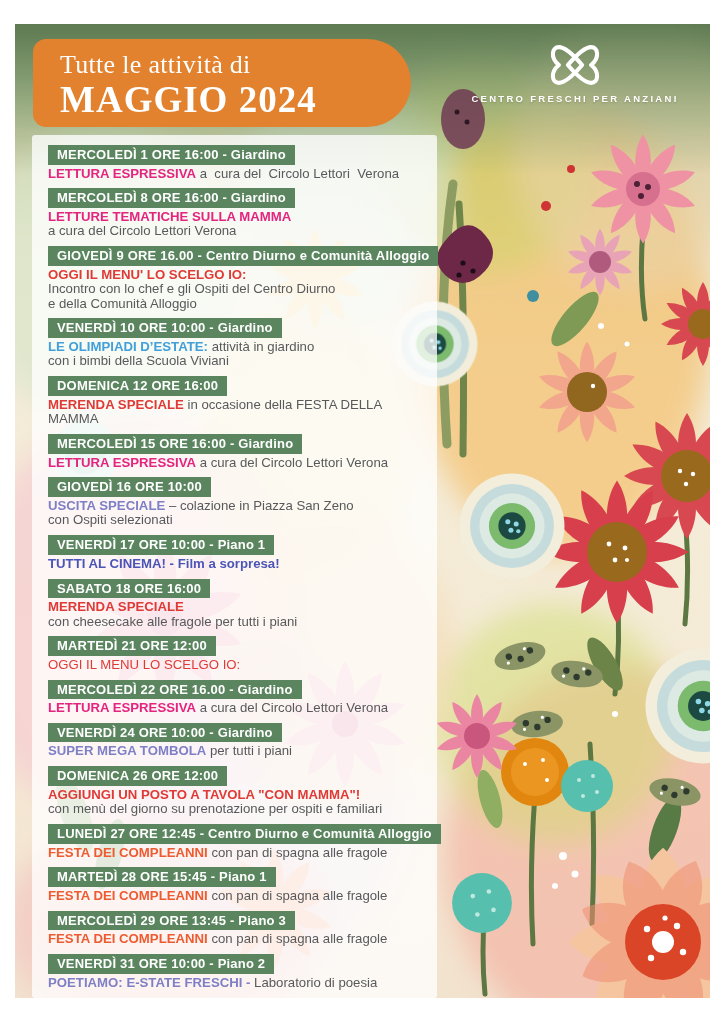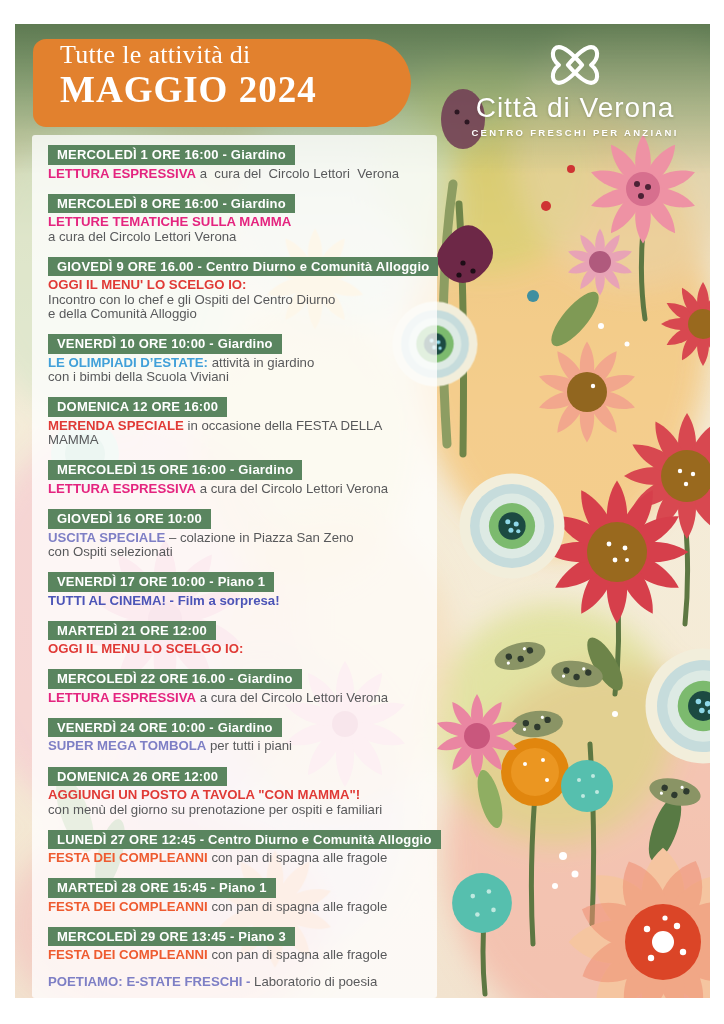--- a/index.html
+++ b/index.html
@@ -4,21 +4,21 @@
 <style>
   html,body{margin:0;padding:0;background:#ffffff;}
   .page{position:relative;width:724px;height:1024px;background:#ffffff;overflow:hidden;
         font-family:"Liberation Sans", sans-serif;}
   .art{position:absolute;left:15px;top:24px;width:695px;height:974px;overflow:hidden;
        background:linear-gradient(180deg,#67815a 0%,#8ea379 4%,#c9cda6 11%,#eee5cc 22%,#f4ecd9 40%,#f5ebd6 70%,#f2e3cf 100%);}
   svg.bg{position:absolute;left:0;top:0;width:695px;height:974px;display:block;}
 
   
   .orange-box{position:absolute;left:18px;top:15px;width:378px;height:88px;box-sizing:border-box;
-      border-radius:16px 54px 54px 16px;padding:1px 0 0 27px;color:#fff;
+      border-radius:16px 54px 54px 16px;padding:11px 0 0 27px;color:#fff;
       font-family:"Liberation Serif", serif;background:var(--orange,#e2812e);}
   .orange-box .sub{font-size:26px;letter-spacing:.3px;line-height:30px;}
   .orange-box .big{font-size:37px;font-weight:700;letter-spacing:1px;line-height:40px;}
 
   
   .logo{position:absolute;left:438px;top:16px;width:244px;text-align:center;color:#fff;}
   .logo .glyph{display:block;margin:0 auto;width:58px;height:50px;}
   .logo .name{font-size:28px;font-weight:400;letter-spacing:1px;line-height:32px;margin-top:2px;
       text-shadow:0 1px 3px rgba(60,60,40,.25);}
   .logo .tag{font-size:9.5px;font-weight:700;letter-spacing:2.3px;margin-top:3px;
@@ -285,37 +285,37 @@
       <div class="big">MAGGIO 2024</div>
     </div>
 
     <div class="logo">
       <svg class="glyph" viewBox="0 0 64 56" aria-hidden="true">
         <g fill="none" stroke="#ffffff" stroke-width="4.6" stroke-linejoin="round">
           <path d="M40 28 C 28 14 20 8 14 8 C 6 8 4 20 14 28 C 4 36 6 48 14 48 C 20 48 28 42 40 28 Z"></path>
           <path d="M24 28 C 36 14 44 8 50 8 C 58 8 60 20 50 28 C 60 36 58 48 50 48 C 44 48 36 42 24 28 Z"></path>
         </g>
       </svg>
-      <div class="name">Città di Verona</div>
       <div class="tag">CENTRO FRESCHI PER ANZIANI</div>
     </div>
 
     <div class="panel">
         <div class="event"><div class="event-banner">MERCOLEDÌ 1 ORE 16:00 - Giardino</div><div class="event-line"><span style="color: rgb(228, 36, 127); font-weight: 700;">LETTURA ESPRESSIVA</span><span style="color: rgb(88, 89, 91);"> a  cura del  Circolo Lettori  Verona</span></div></div>
         <div class="event"><div class="event-banner">MERCOLEDÌ 8 ORE 16:00 - Giardino</div><div class="event-line"><span style="color: rgb(228, 36, 127); font-weight: 700;">LETTURE TEMATICHE SULLA MAMMA</span></div><div class="event-line"><span style="color: rgb(88, 89, 91);">a cura del Circolo Lettori Verona</span></div></div>
         <div class="event"><div class="event-banner">GIOVEDÌ 9 ORE 16.00 - Centro Diurno e Comunità Alloggio</div><div class="event-line"><span style="color: rgb(224, 58, 54); font-weight: 700;">OGGI IL MENU' LO SCELGO IO:</span></div><div class="event-line"><span style="color: rgb(88, 89, 91);">Incontro con lo chef e gli Ospiti del Centro Diurno</span></div><div class="event-line"><span style="color: rgb(88, 89, 91);">e della Comunità Alloggio</span></div></div>
         <div class="event"><div class="event-banner">VENERDÌ 10 ORE 10:00 - Giardino</div><div class="event-line"><span style="color: rgb(65, 160, 217); font-weight: 700;">LE OLIMPIADI D’ESTATE:</span><span style="color: rgb(88, 89, 91);"> attività in giardino</span></div><div class="event-line"><span style="color: rgb(88, 89, 91);">con i bimbi della Scuola Viviani</span></div></div>
         <div class="event"><div class="event-banner">DOMENICA 12  ORE 16:00</div><div class="event-line"><span style="color: rgb(224, 58, 54); font-weight: 700;">MERENDA SPECIALE</span><span style="color: rgb(88, 89, 91);"> in occasione della FESTA DELLA MAMMA</span></div></div>
         <div class="event"><div class="event-banner">MERCOLEDÌ 15 ORE 16:00 - Giardino</div><div class="event-line"><span style="color: rgb(228, 36, 127); font-weight: 700;">LETTURA ESPRESSIVA</span><span style="color: rgb(88, 89, 91);"> a cura del Circolo Lettori Verona</span></div></div>
         <div class="event"><div class="event-banner">GIOVEDÌ 16 ORE 10:00</div><div class="event-line"><span style="color: rgb(126, 127, 197); font-weight: 700;">USCITA SPECIALE</span><span style="color: rgb(88, 89, 91);"> – colazione in Piazza San Zeno</span></div><div class="event-line"><span style="color: rgb(88, 89, 91);">con Ospiti selezionati</span></div></div>
         <div class="event"><div class="event-banner">VENERDÌ 17 ORE 10:00 - Piano 1</div><div class="event-line"><span style="color: rgb(76, 85, 183); font-weight: 700;">TUTTI AL CINEMA! - Film a sorpresa!</span></div></div>
-        <div class="event"><div class="event-banner">MARTEDÌ 21 ORE 12:00</div><div class="event-line"><span style="color: rgb(224, 58, 54); font-weight: 700;">OGGI IL MENU LO SCELGO IO:</span></div></div>
+        <div class="event"><div class="event-banner">SABATO 18 ORE 16:00</div><div class="event-line"><span style="color: rgb(224, 58, 54); font-weight: 700;">MERENDA SPECIALE</span></div><div class="event-line"><span style="color: rgb(88, 89, 91);">con cheesecake alle fragole per tutti i piani</span></div></div>
+        <div class="event"><div class="event-banner">MARTEDÌ 21 ORE 12:00</div><div class="event-line"><span style="color: rgb(224, 58, 54); font-weight: 400;">OGGI IL MENU LO SCELGO IO:</span></div></div>
         <div class="event"><div class="event-banner">MERCOLEDÌ 22 ORE 16.00 - Giardino</div><div class="event-line"><span style="color: rgb(228, 36, 127); font-weight: 700;">LETTURA ESPRESSIVA</span><span style="color: rgb(88, 89, 91);"> a cura del Circolo Lettori Verona</span></div></div>
         <div class="event"><div class="event-banner">VENERDÌ 24 ORE 10:00 - Giardino</div><div class="event-line"><span style="color: rgb(126, 127, 197); font-weight: 700;">SUPER MEGA TOMBOLA</span><span style="color: rgb(88, 89, 91);"> per tutti i piani</span></div></div>
         <div class="event"><div class="event-banner">DOMENICA 26 ORE 12:00</div><div class="event-line"><span style="color: rgb(224, 58, 54); font-weight: 700;">AGGIUNGI UN POSTO A TAVOLA "CON MAMMA"!</span></div><div class="event-line"><span style="color: rgb(88, 89, 91);">con menù del giorno su prenotazione per ospiti e familiari</span></div></div>
         <div class="event"><div class="event-banner">LUNEDÌ 27 ORE 12:45 - Centro Diurno e Comunità Alloggio</div><div class="event-line"><span style="color: rgb(238, 91, 48); font-weight: 700;">FESTA DEI COMPLEANNI</span><span style="color: rgb(88, 89, 91);"> con pan di spagna alle fragole</span></div></div>
         <div class="event"><div class="event-banner">MARTEDÌ 28 ORE 15:45 - Piano 1</div><div class="event-line"><span style="color: rgb(238, 91, 48); font-weight: 700;">FESTA DEI COMPLEANNI</span><span style="color: rgb(88, 89, 91);"> con pan di spagna alle fragole</span></div></div>
         <div class="event"><div class="event-banner">MERCOLEDÌ 29 ORE 13:45 - Piano 3</div><div class="event-line"><span style="color: rgb(238, 91, 48); font-weight: 700;">FESTA DEI COMPLEANNI</span><span style="color: rgb(88, 89, 91);"> con pan di spagna alle fragole</span></div></div>
-        <div class="event"><div class="event-line"><span style="color: rgb(126, 127, 197); font-weight: 700;">POETIAMO: E-STATE FRESCHI -</span><span style="color: rgb(88, 89, 91);"> Laboratorio di poesia</span></div></div>
+        <div class="event"><div class="event-banner">VENERDÌ 31 ORE 10:00 - Piano 2</div><div class="event-line"><span style="color: rgb(126, 127, 197); font-weight: 700;">POETIAMO: E-STATE FRESCHI -</span><span style="color: rgb(88, 89, 91);"> Laboratorio di poesia</span></div></div>
       </div>
 
   </div>
 </div>
 
 </body></html>

